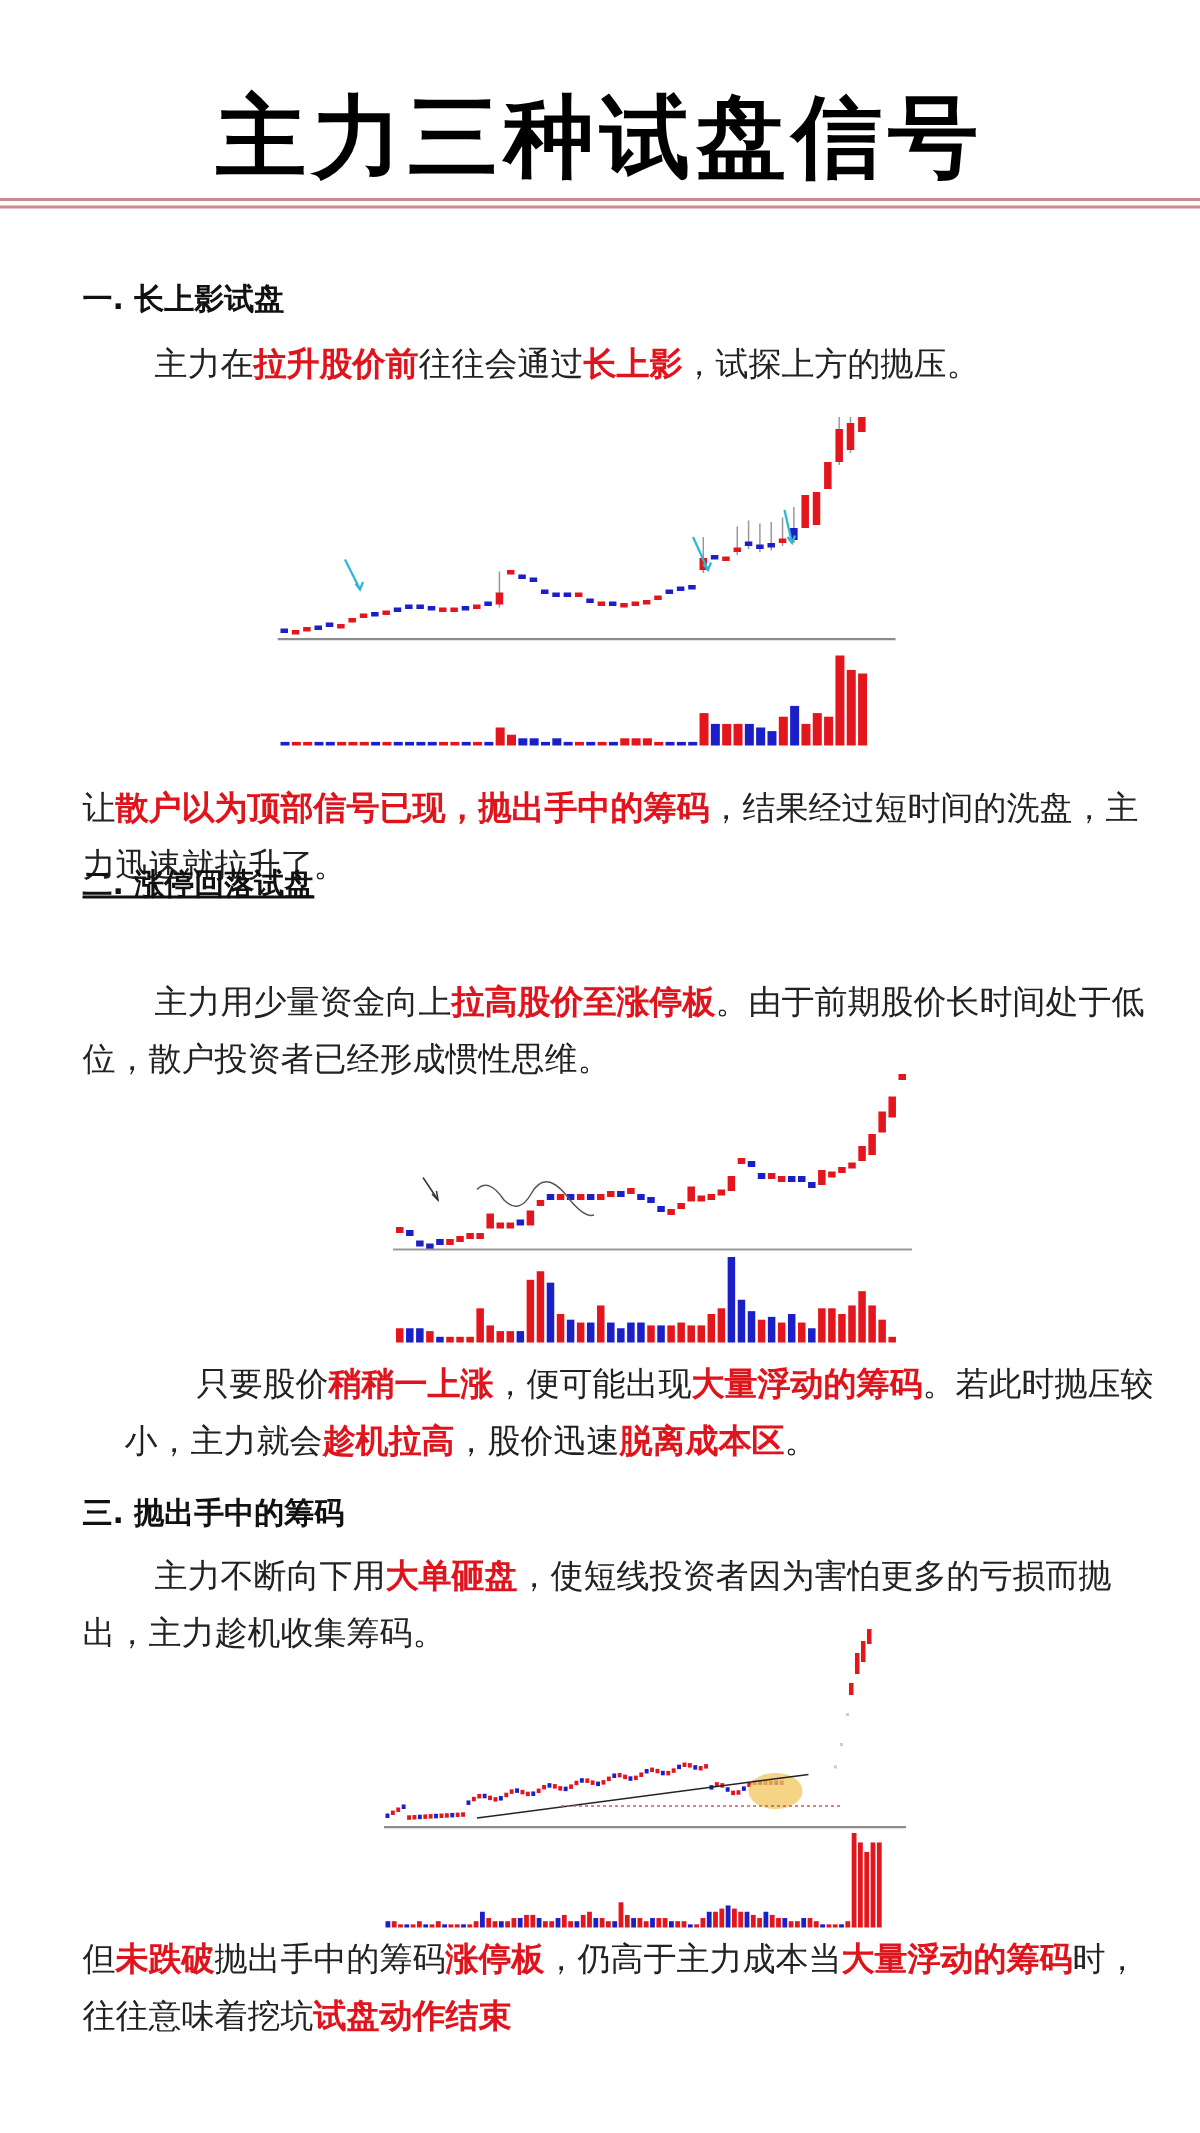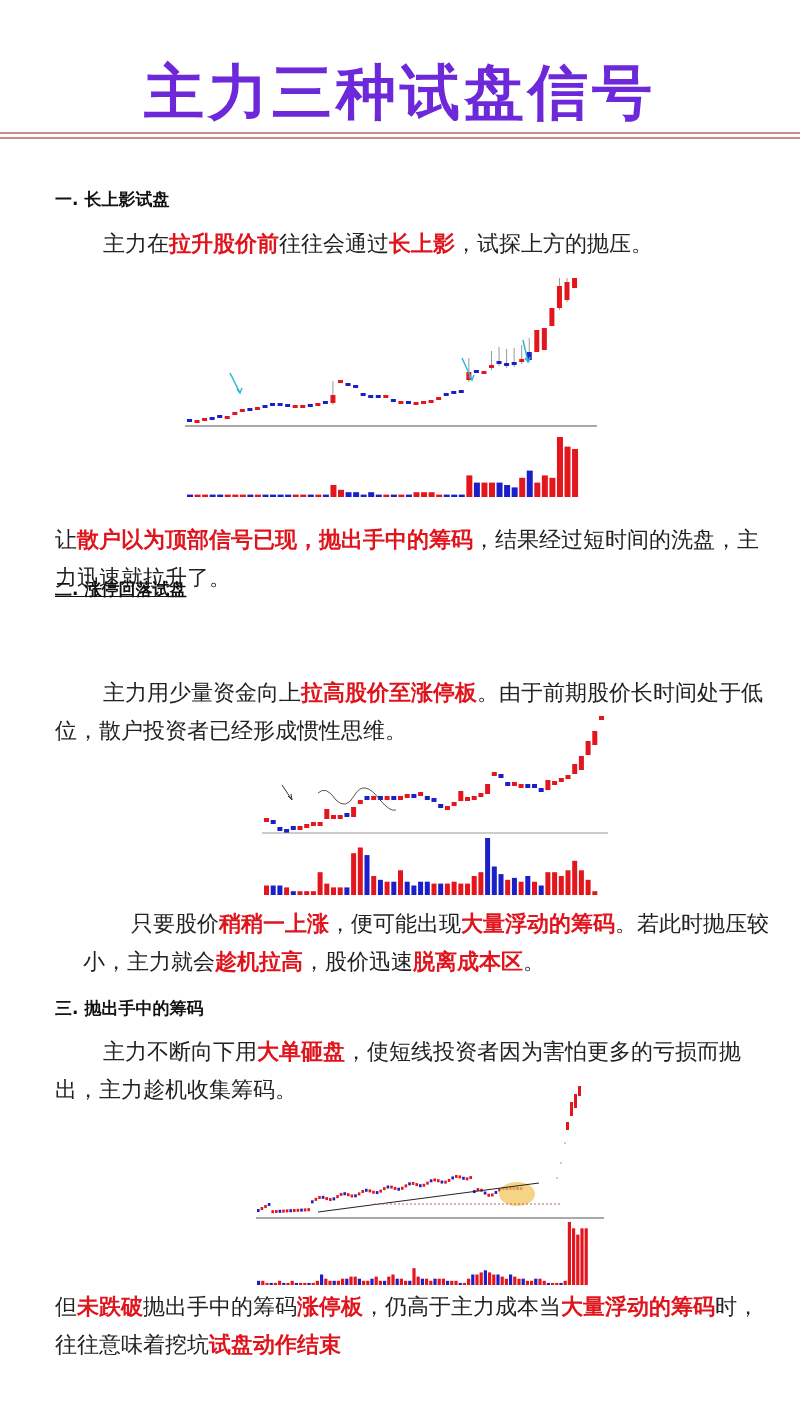--- a/index.html
+++ b/index.html
@@ -1,21 +1,21 @@
 <!DOCTYPE html>
 <html><head>
 <meta charset="utf-8">
 <style>
   html, body { margin: 0; padding: 0; background: #ffffff; }
   body { width: 800px; height: 1422px; position: relative; overflow: hidden;
          font-family: "DejaVu Sans", "Liberation Sans", sans-serif; color: #1a1a1a; }
   .title { position: absolute; left: 0; top: 52px; width: 800px; text-align: center;
-           font-size: 60px; font-weight: bold; color: #6d28d9; letter-spacing: 4px; line-height: 80px; }
+           font-size: 60px; font-weight: bold; color: #000000; letter-spacing: 4px; line-height: 80px; }
   .rule { position: absolute; left: 0; width: 800px; height: 2px; background: #c9898d; }
-  .h2 { position: absolute; left: 55px; font-size: 17px; font-weight: bold; color: #111; line-height: 30px; }
+  .h2 { position: absolute; left: 55px; font-size: 20px; font-weight: bold; color: #111; line-height: 30px; }
   .p { position: absolute; left: 55px; width: 720px; font-size: 22px; line-height: 38px; color: #222; }
   .p .indent { display: inline-block; width: 48px; }
   .red { color: #e0141c; font-weight: bold; text-align: right; }
   svg.chart { position: absolute; }
 </style>
 </head>
 <body>
 
 <div class="title">主力三种试盘信号</div>
 <div class="rule" style="top:132px;"></div>
@@ -150,21 +150,21 @@
       <rect x="379.5" y="168.6" width="6" height="50.4" fill="#e3161d"></rect>
       <rect x="387.05" y="171" width="6" height="48" fill="#e3161d"></rect>
     </g>
 </svg>
 
 <div class="p" style="top:521px;">
   <span class="rich"><span>让</span><span class="red">散户以为顶部信号已现，抛出手中的筹码</span><span>，结果经过短时间的洗盘，主力迅速就拉升了。</span></span>
 </div>
 
 <div class="h2" style="top:574px;text-decoration:underline;">二. 涨停回落试盘</div>
-<div class="p" style="top:650px;margin-top:24px;">
+<div class="p" style="top:650px;">
   <span class="indent"></span><span class="rich"><span>主力用少量资金向上</span><span class="red">拉高股价至涨停板</span><span>。由于前期股价长时间处于低位，散户投资者已经形成惯性思维。</span></span>
 </div>
 
 <svg class="chart" style="left:258px;top:700px;" width="350" height="200" viewBox="0 0 350 200">
   <g id="c2">
       <rect x="6" y="118" width="5" height="4" fill="#e3161d"></rect>
       <rect x="12.7" y="120" width="5" height="4" fill="#1a1fc8"></rect>
       <rect x="19.4" y="127" width="5" height="4" fill="#1a1fc8"></rect>
       <rect x="26.1" y="129" width="5" height="4" fill="#1a1fc8"></rect>
       <rect x="32.8" y="126" width="5" height="4" fill="#1a1fc8"></rect>

